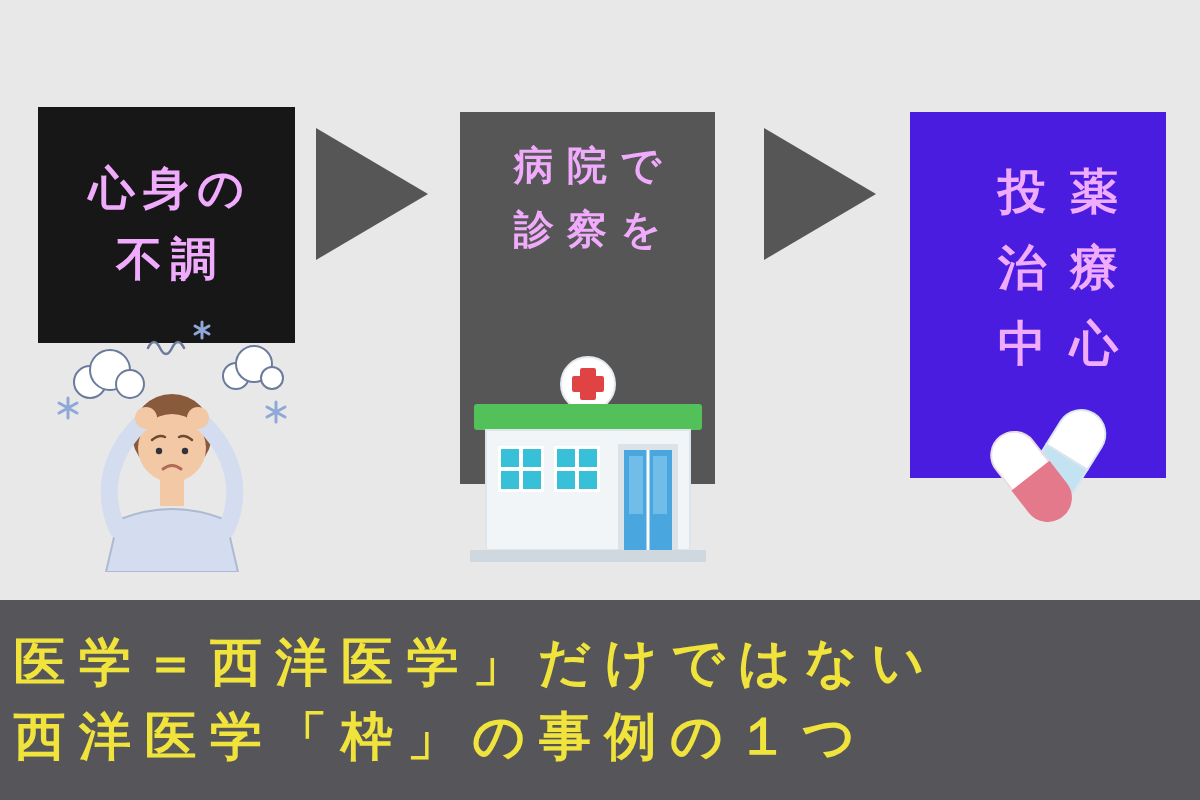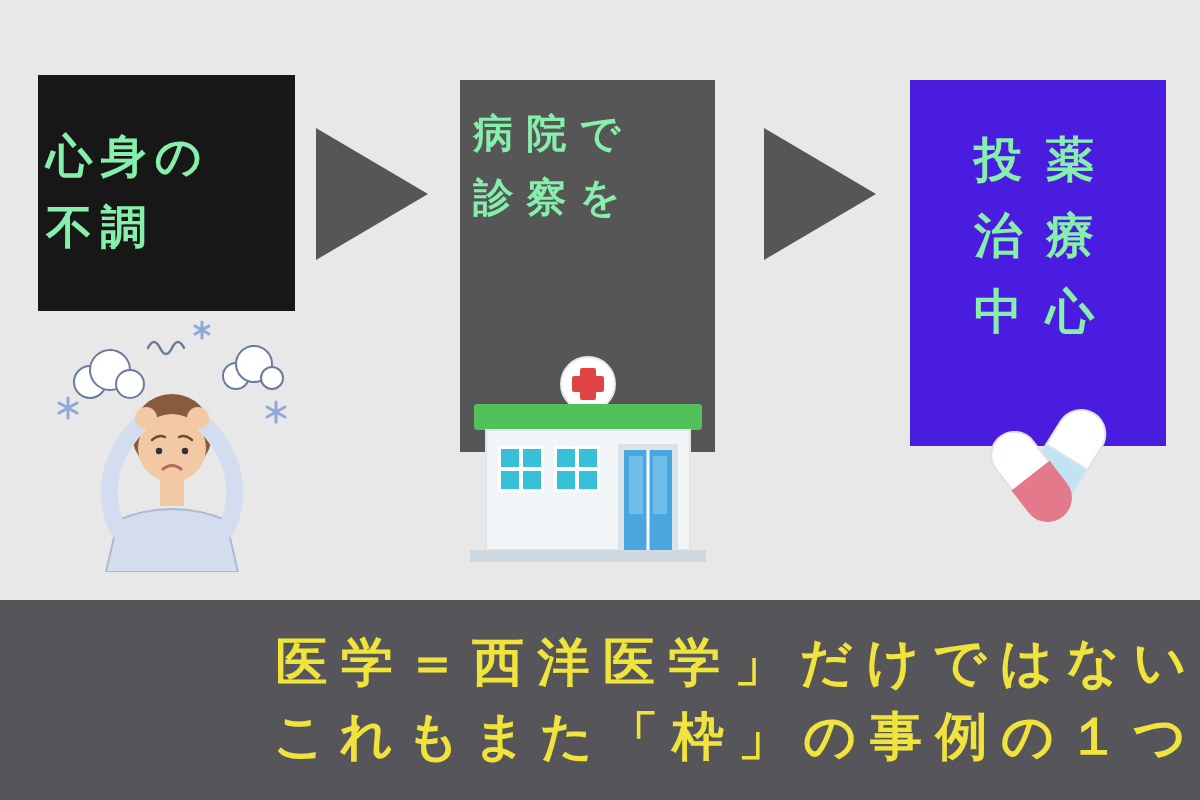--- a/index.html
+++ b/index.html
@@ -9,23 +9,24 @@
   .page {
     position: relative;
     width: 1200px;
     height: 800px;
     background: #e8e8e8;
     overflow: hidden;
   }
 
   .box {
     position: absolute;
-    color: #86efac;
+    color: #f0abfc;
     font-weight: 700;
-    text-align: left;
+    text-align: center;
+    margin-top: 32px;
   }
   .box .line { white-space: nowrap; }
 
   .box-step1 {
     left: 38px; top: 75px; width: 257px; height: 236px;
     background: #171717;
     font-size: 46px; line-height: 1.55;
     letter-spacing: 0.18em; text-indent: 0.18em;
     padding-top: 46px;
   }
@@ -62,21 +63,21 @@
   .banner {
     position: absolute;
     left: 0; top: 600px;
     width: 1200px; height: 200px;
     background: #55555a;
     color: #f0e33c;
     font-weight: 700;
     font-size: 52px;
     line-height: 1.42;
     letter-spacing: 0.26em; text-indent: 0.26em;
-    text-align: right;
+    text-align: left;
     padding-top: 26px;
   }
   .banner .line { white-space: nowrap; }
 </style>
 </head>
 <body>
 
 <div class="page">
 
   <div class="box box-step1">
@@ -195,16 +196,16 @@
 
       <g transform="rotate(-38 58 92)">
         <path d="M34,64 a24,24 0 0 1 48,0 v28 h-48 z" fill="#ffffff" stroke="#e9dce2" stroke-width="2"></path>
         <path d="M34,92 h48 v28 a24,24 0 0 1 -48,0 z" fill="#e5798c" stroke="#e5798c" stroke-width="2"></path>
       </g>
     </svg>
   </div>
 
   <div class="banner">
     <div class="line">医学＝西洋医学」だけではない</div>
-    <div class="line">これもまた「枠」の事例の１つ</div>
+    <div class="line">西洋医学「枠」の事例の１つ</div>
   </div>
 
 </div>
 
 </body></html>

